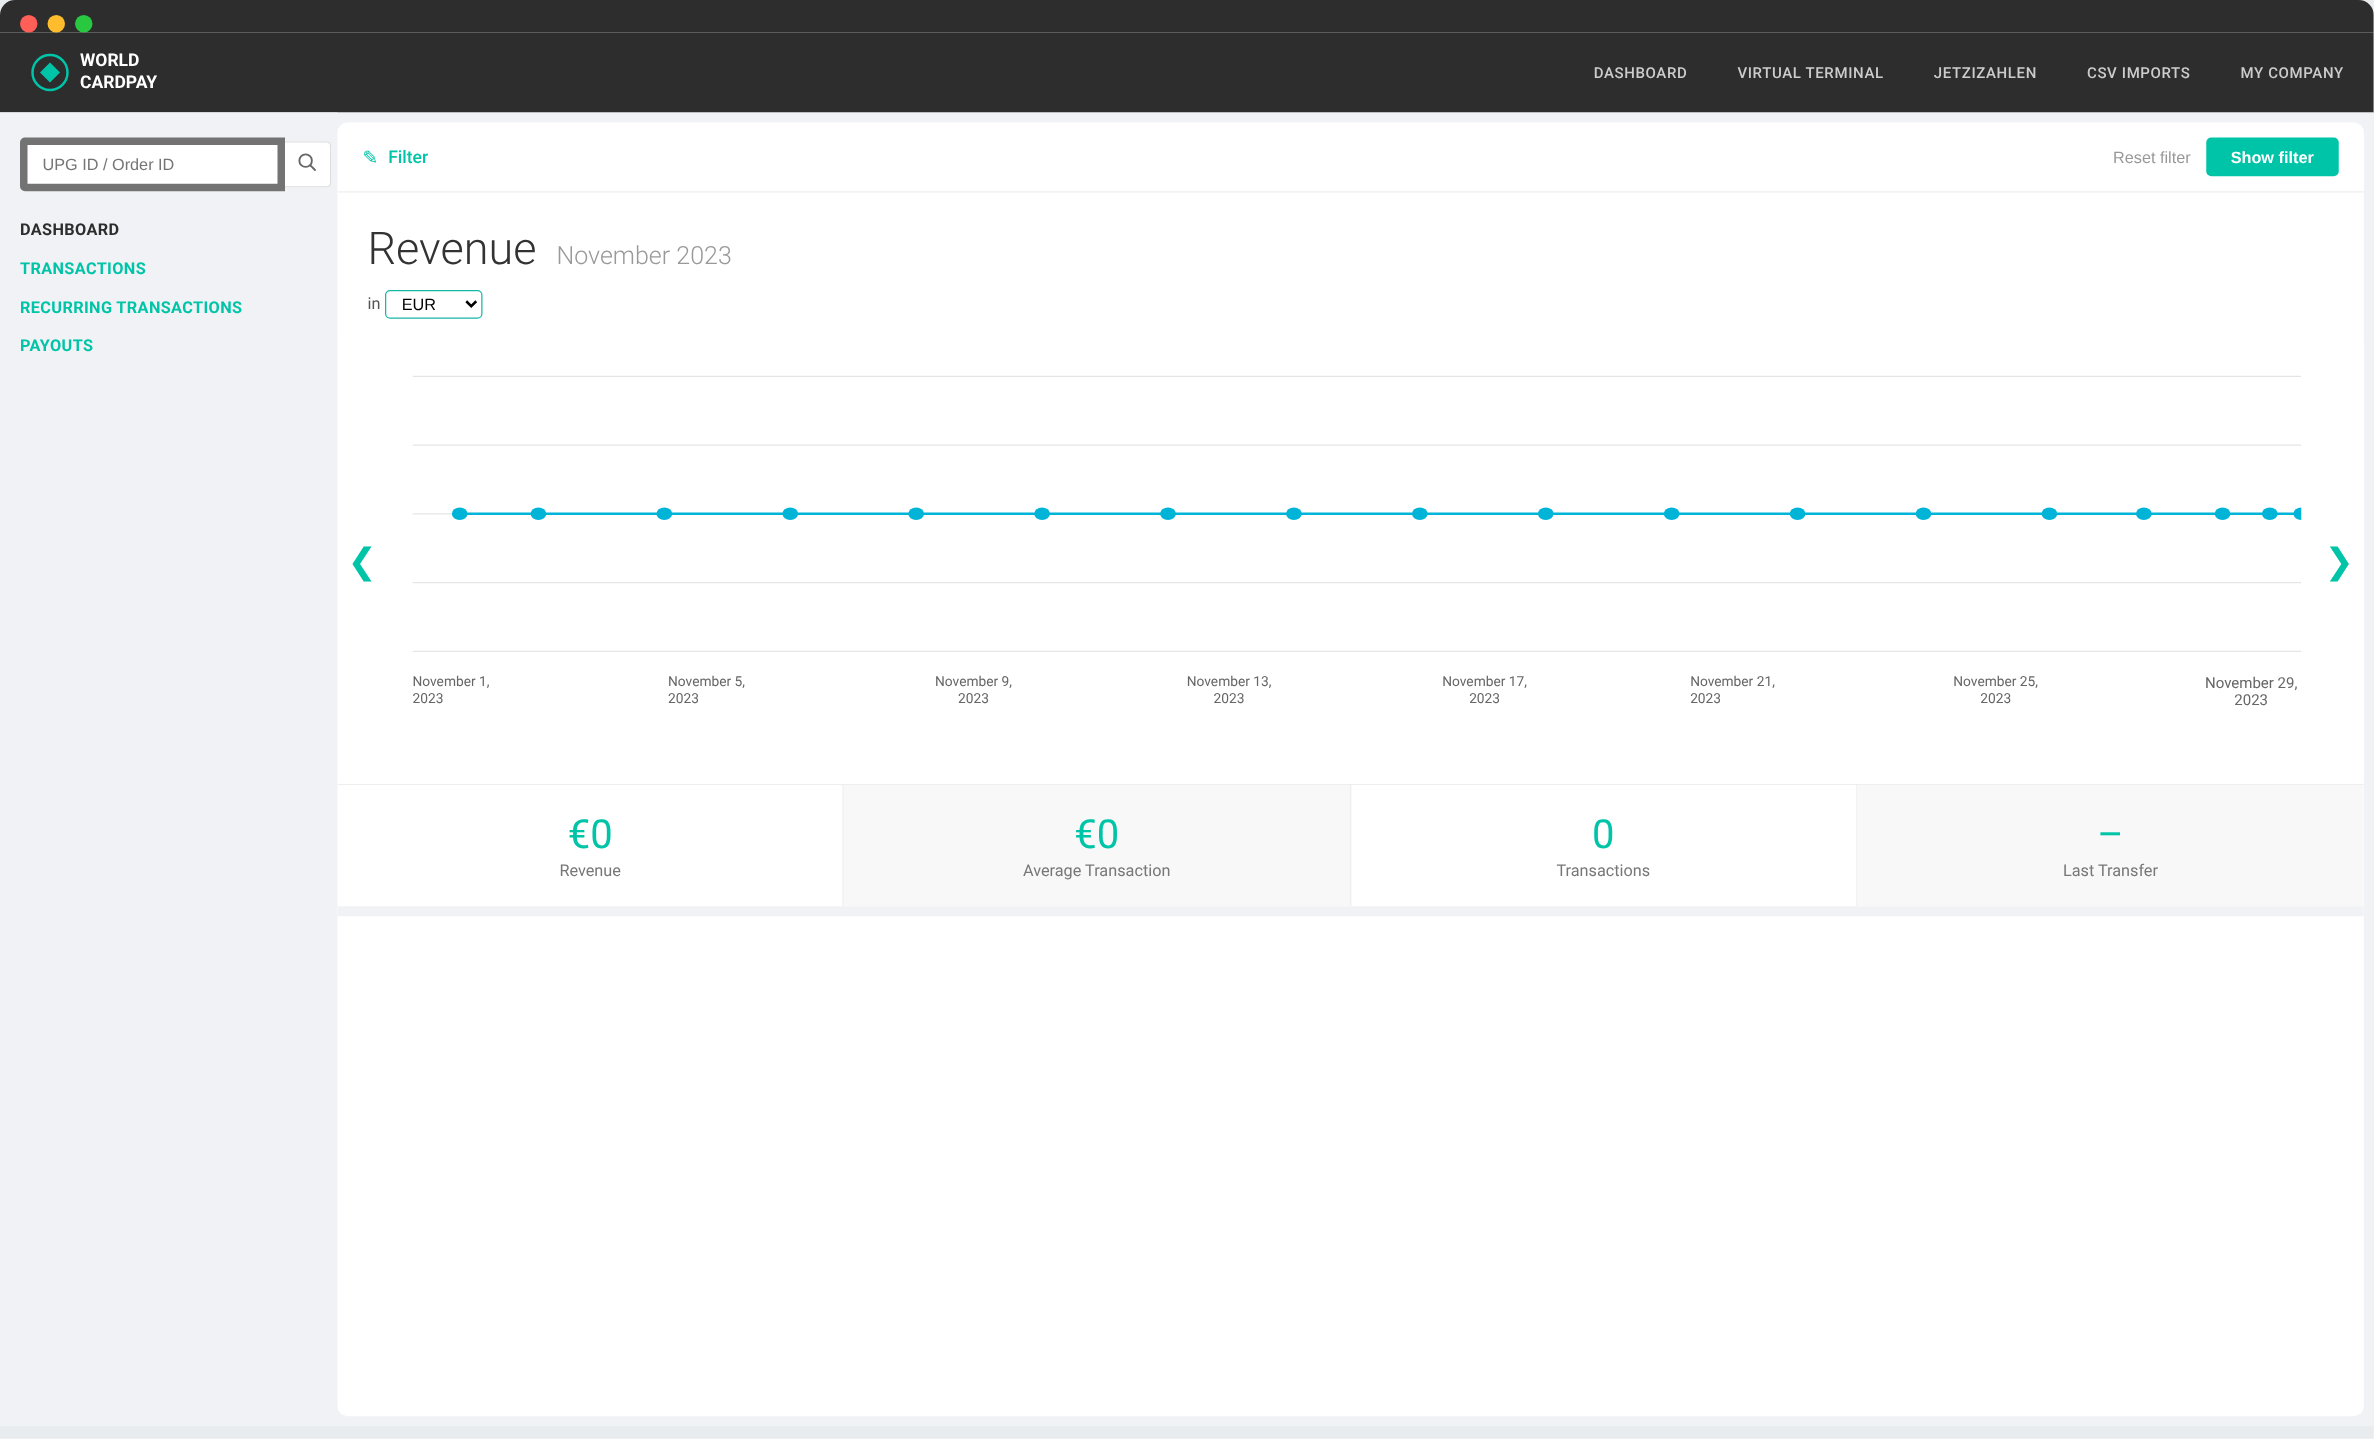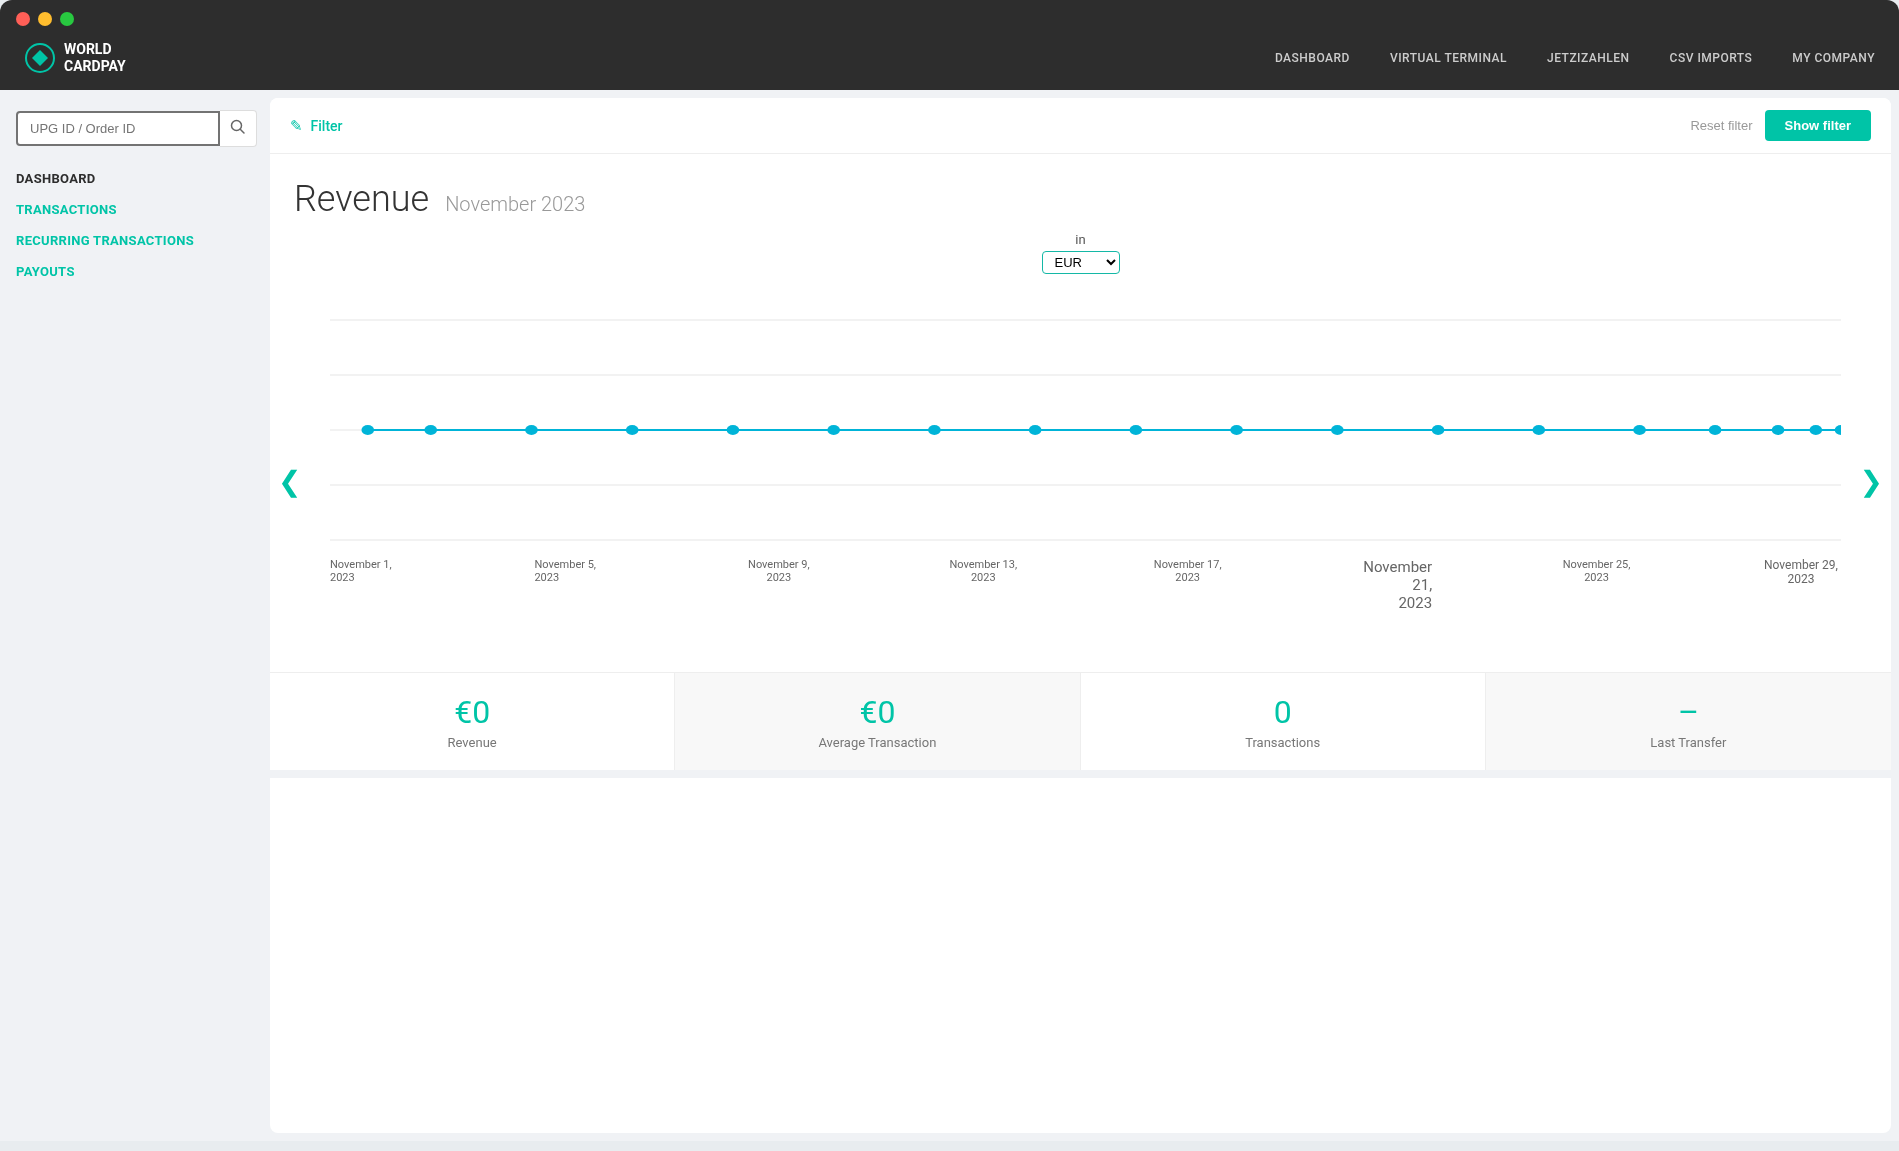--- a/index.html
+++ b/index.html
@@ -52,21 +52,21 @@
       flex-shrink: 0;
     }
     .search-container {
       display: flex;
       align-items: center;
       margin-bottom: 24px;
     }
     .search-input {
       flex: 1;
       padding: 8px 12px;
-      border: 2px solid #737373;
+      border: 6px solid #737373;
       border-radius: 4px 0 0 4px;
       font-size: 13px;
       outline: none;
       color: #15803d;
       background: white;
     }
     .search-btn {
       background: white;
       border: 1px solid #ddd;
       border-left: none;
@@ -135,21 +135,20 @@
     .revenue-header { display: flex; align-items: baseline; gap: 16px; margin-bottom: 12px; }
     .revenue-title { font-size: 36px; font-weight: 300; color: #333; }
     .revenue-period { font-size: 20px; color: #999; font-weight: 300; }
     .currency-selector {
       display: flex;
       align-items: center;
       gap: 4px;
       margin-bottom: 16px;
       font-size: 13px;
       color: #555;
-      flex-direction: column;
     }
     .currency-select {
       border: 1px solid #14b8a6;
       border-radius: 4px;
       padding: 2px 20px 2px 8px;
       font-size: 13px;
       background: white;
       cursor: pointer;
       appearance: auto;
     }
@@ -331,21 +330,21 @@
         <circle cx="1180" cy="130" r="5" fill="#00b4d8"></circle>
         <circle cx="1200" cy="130" r="5" fill="#00b4d8"></circle>
       </svg>
       
       <div style="display:flex; justify-content:space-between; padding: 4px 0 0; margin-top:-10px;">
         <span style="font-size:11px; color:#666; text-align:left; width:80px;">November 1,<br>2023</span>
         <span style="font-size:11px; color:#666; width:80px;">November 5,<br>2023</span>
         <span style="font-size:11px; color:#666; text-align:center; width:80px;">November 9,<br>2023</span>
         <span style="font-size:11px; color:#666; text-align:center; width:80px;">November 13,<br>2023</span>
         <span style="font-size:11px; color:#666; text-align:center; width:80px;">November 17,<br>2023</span>
-        <span style="font-size:15px; color:#666; text-align:right; width:80px;">November 21,<br>2023</span>
+        <span style="font-size:11px; color:#666; text-align:left; width:80px;">November 21,<br>2023</span>
         <span style="font-size:11px; color:#666; text-align:center; width:80px;">November 25,<br>2023</span>
         <span style="font-size:12px; color:#666; text-align:center; width:80px;">November 29,<br>2023</span>
       </div>
     </div>
 
     <div class="stats-row">
       <div class="stat-item">
         <span class="stat-value">€0</span>
         <span class="stat-label">Revenue</span>
       </div>

